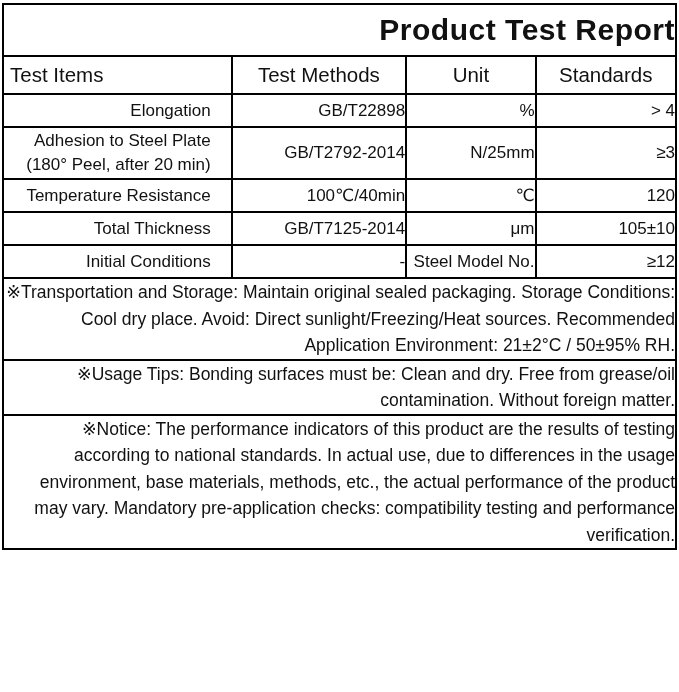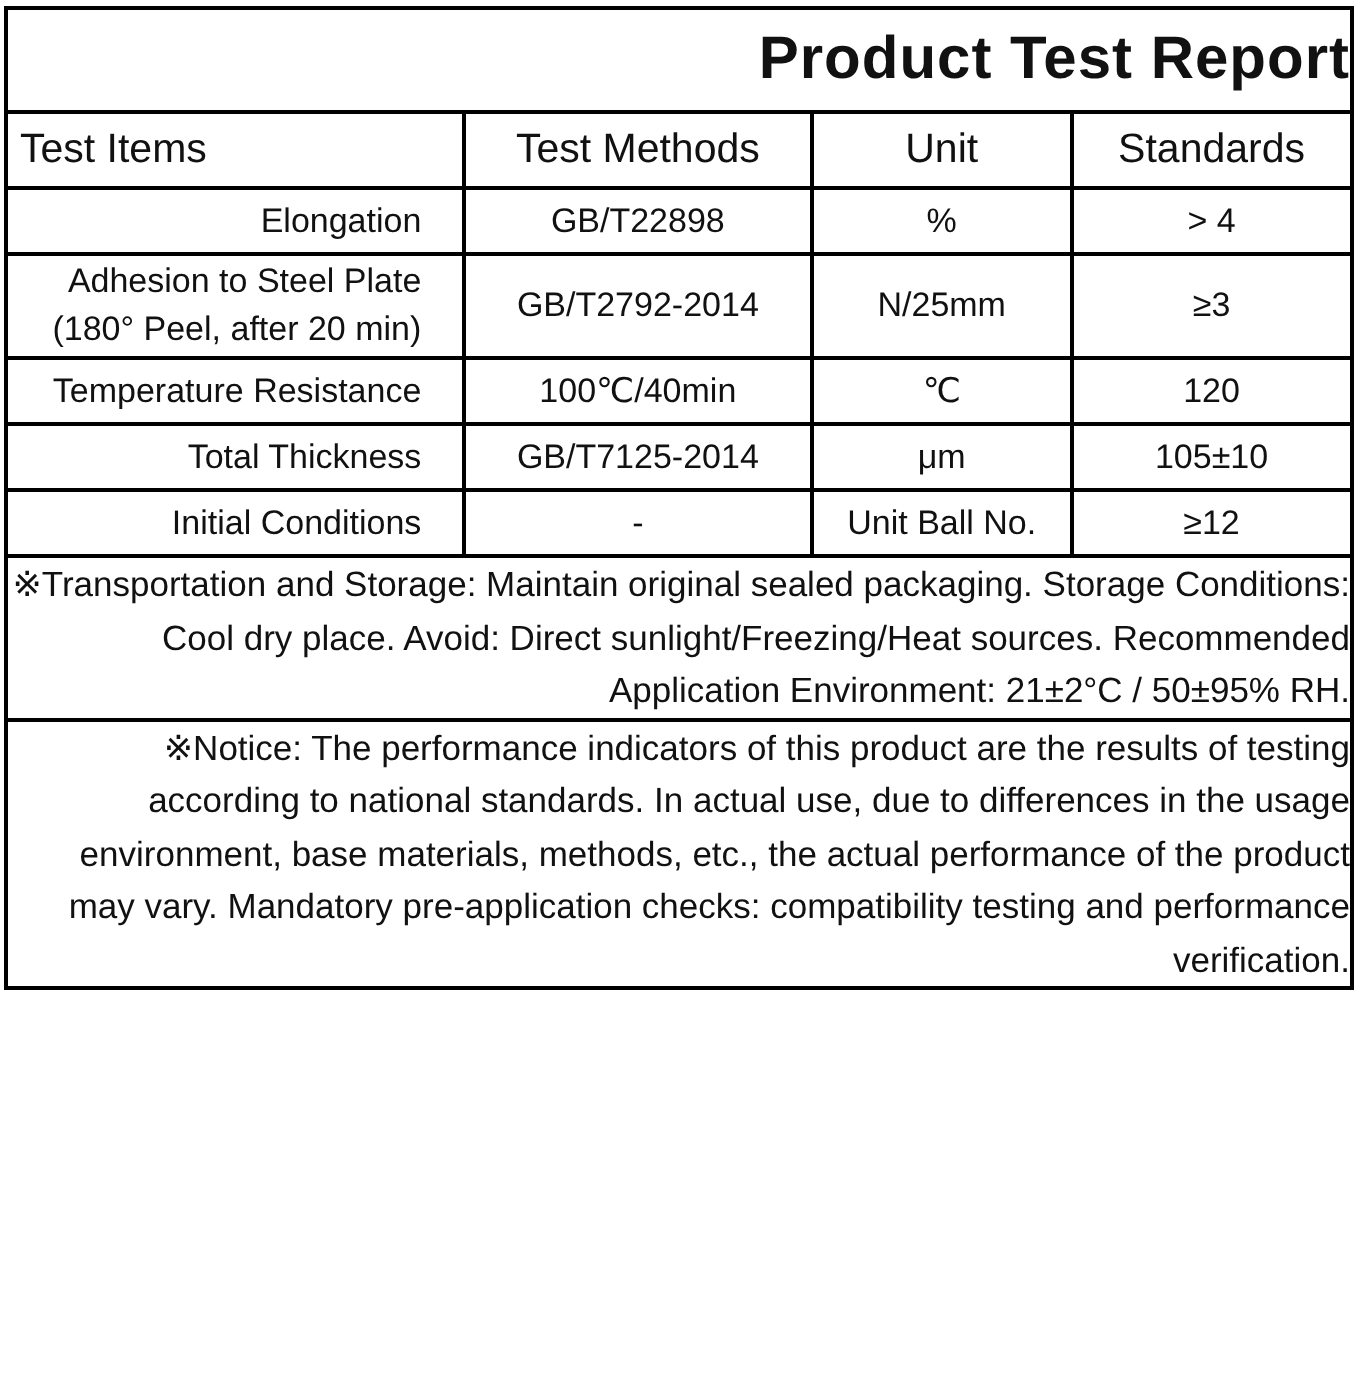--- a/index.html
+++ b/index.html
@@ -47,21 +47,20 @@
     font-weight: normal;
     text-align: center;
   }
   tr.head-row td.item-col {
     text-align: left;
     padding-left: 6px;
   }
   tr.data-row td {
     height: 31px;
     font-size: 17px;
-    text-align: center;
     line-height: 24px;
   }
   tr.data-row td.item-col {
     text-align: right;
     padding-left: 6px;
     padding-right: 20px;
   }
   tr.data-row.tall td {
     height: 50px;
   }
@@ -139,27 +138,30 @@
     <td>GB/T7125-2014</td>
     <td>μm</td>
     <td>105±10</td>
   </tr>
 
   <tr class="data-row">
     <td class="item-col">
           <span>Initial Conditions</span>
         </td>
     <td>-</td>
-    <td>Unit Ball No.</td>
+    <td>Steel Model No.</td>
     <td>≥12</td>
   </tr>
 
 
   <tr>
     <td class="note-cell" colspan="4">※Transportation and Storage: Maintain original sealed packaging. Storage Conditions: Cool dry place. Avoid: Direct sunlight/Freezing/Heat sources. Recommended Application Environment: 21±2°C / 50±95% RH.</td>
   </tr>
 
+  <tr>
+    <td class="note-cell" colspan="4">※Usage Tips: Bonding surfaces must be: Clean and dry. Free from grease/oil contamination. Without foreign matter.</td>
+  </tr>
 
   <tr>
     <td class="note-cell" colspan="4">※Notice: The performance indicators of this product are the results of testing according to national standards. In actual use, due to differences in the usage environment, base materials, methods, etc., the actual performance of the product may vary. Mandatory pre-application checks: compatibility testing and performance verification.</td>
   </tr>
 </tbody>
   </table>
 
 </body></html>

